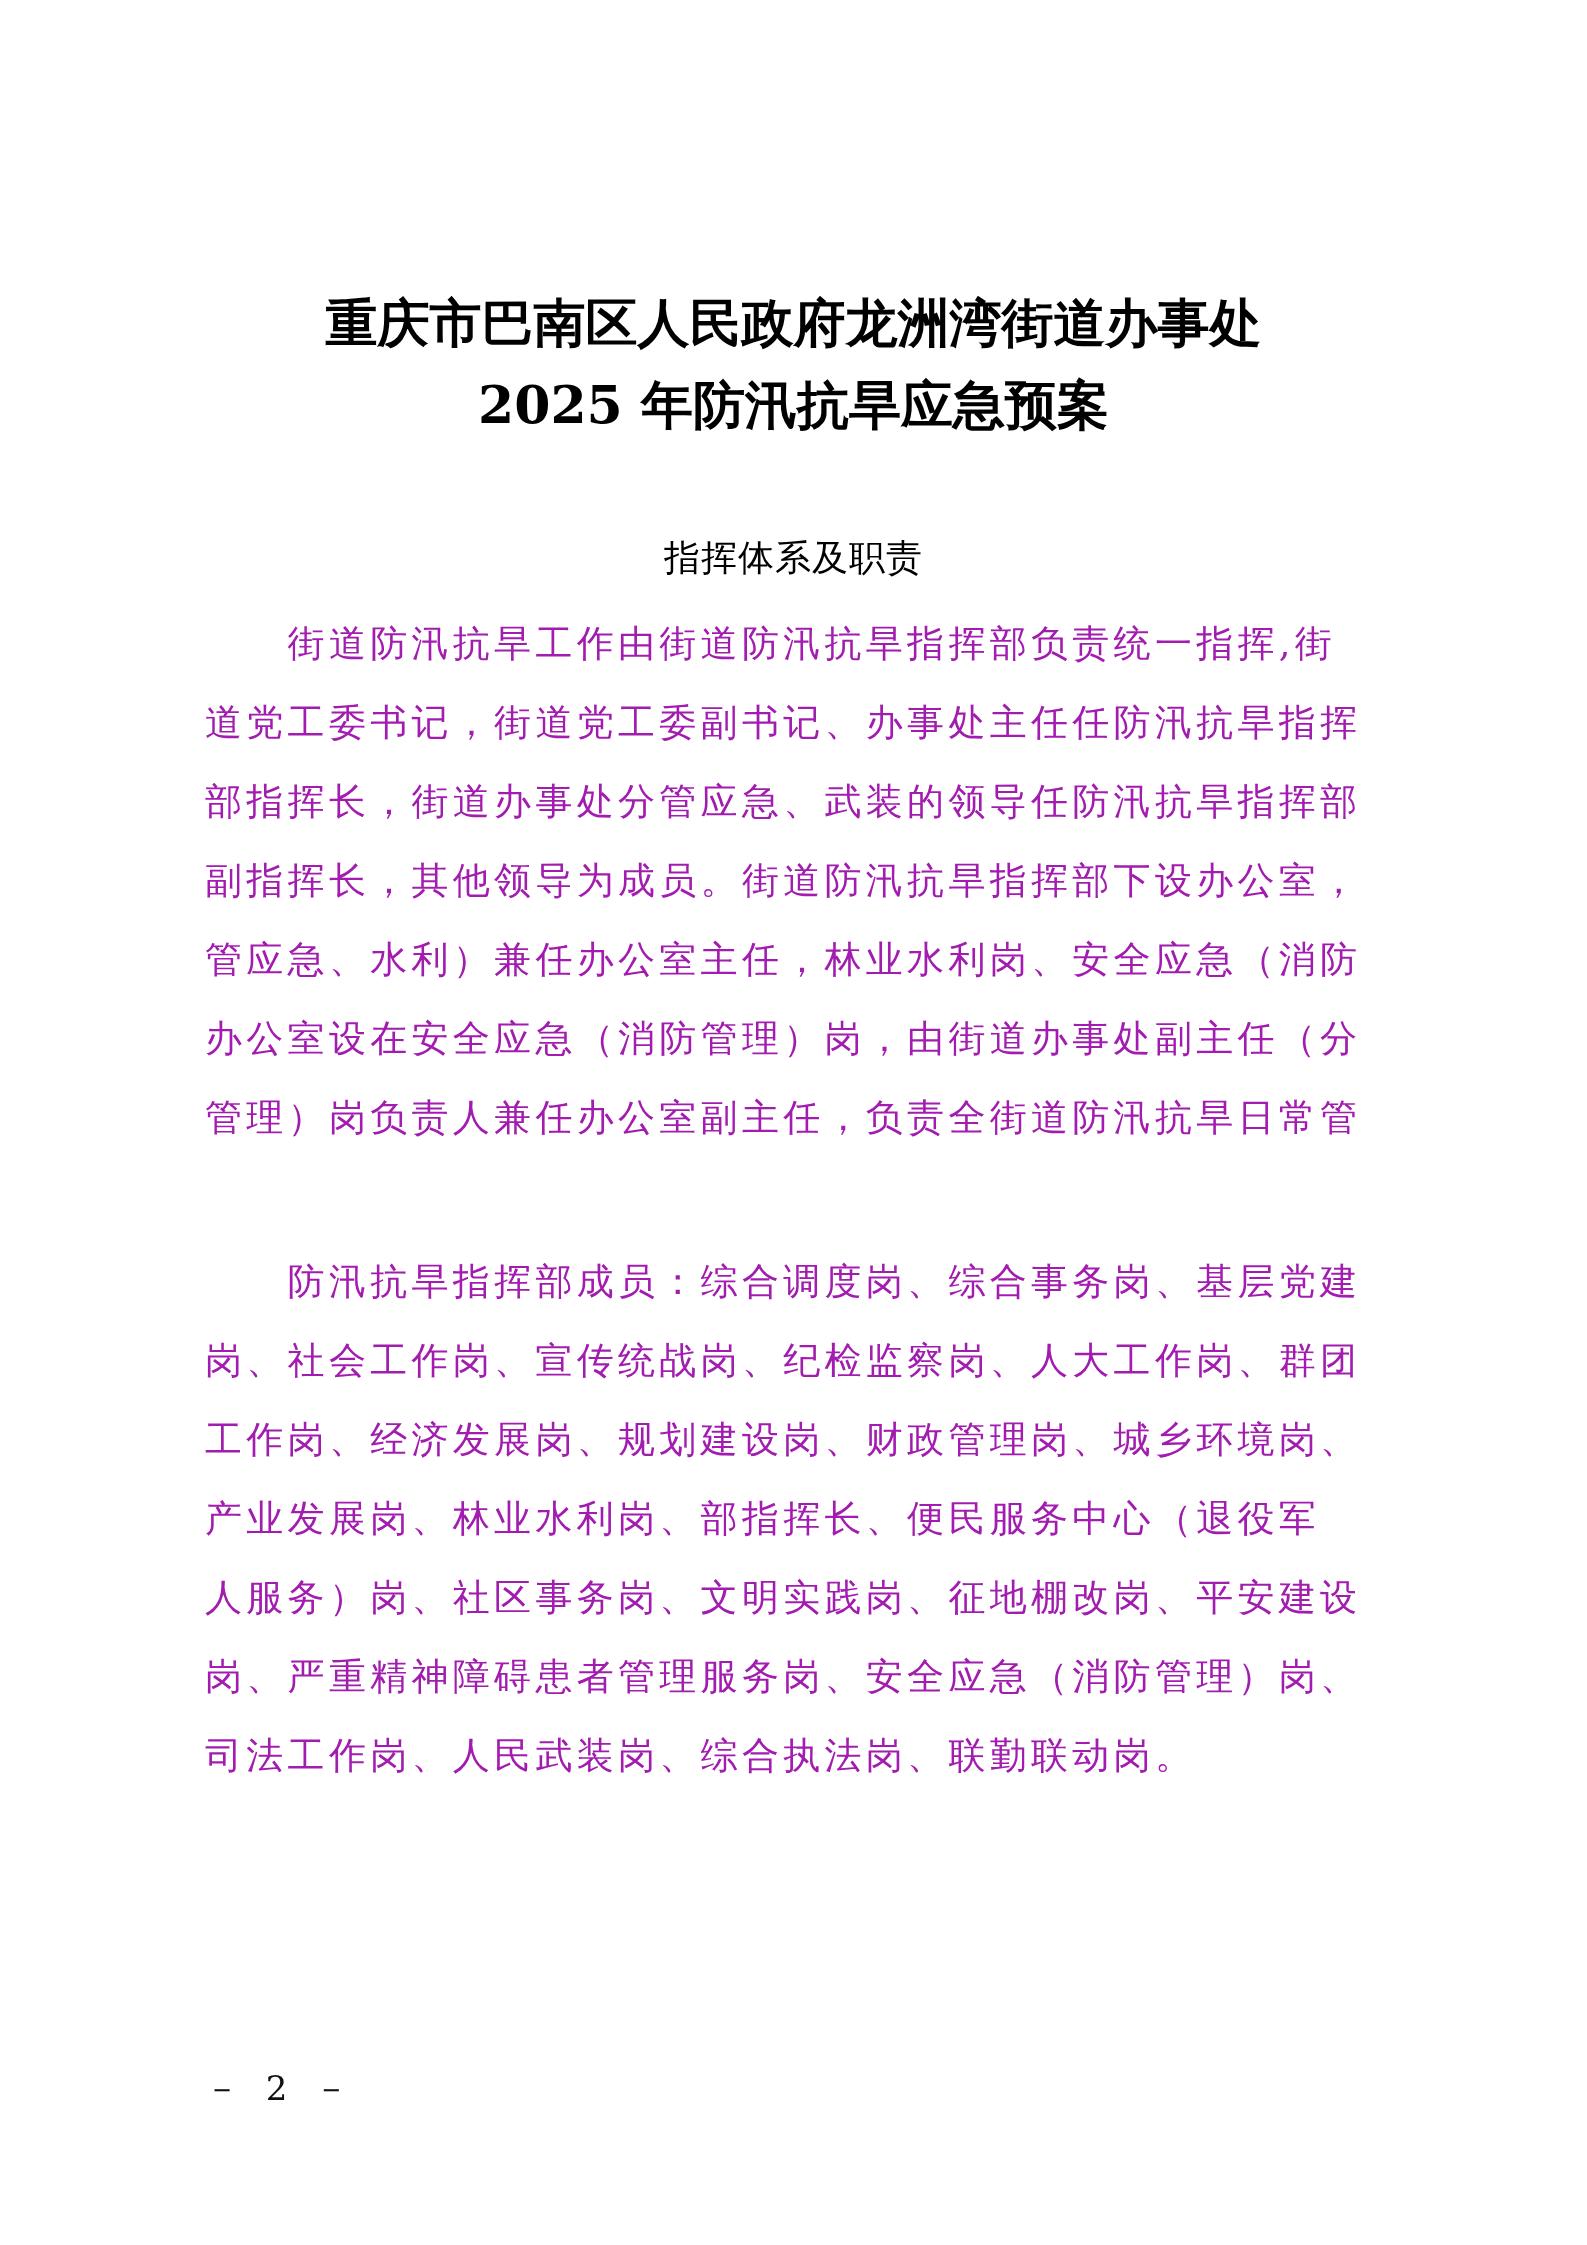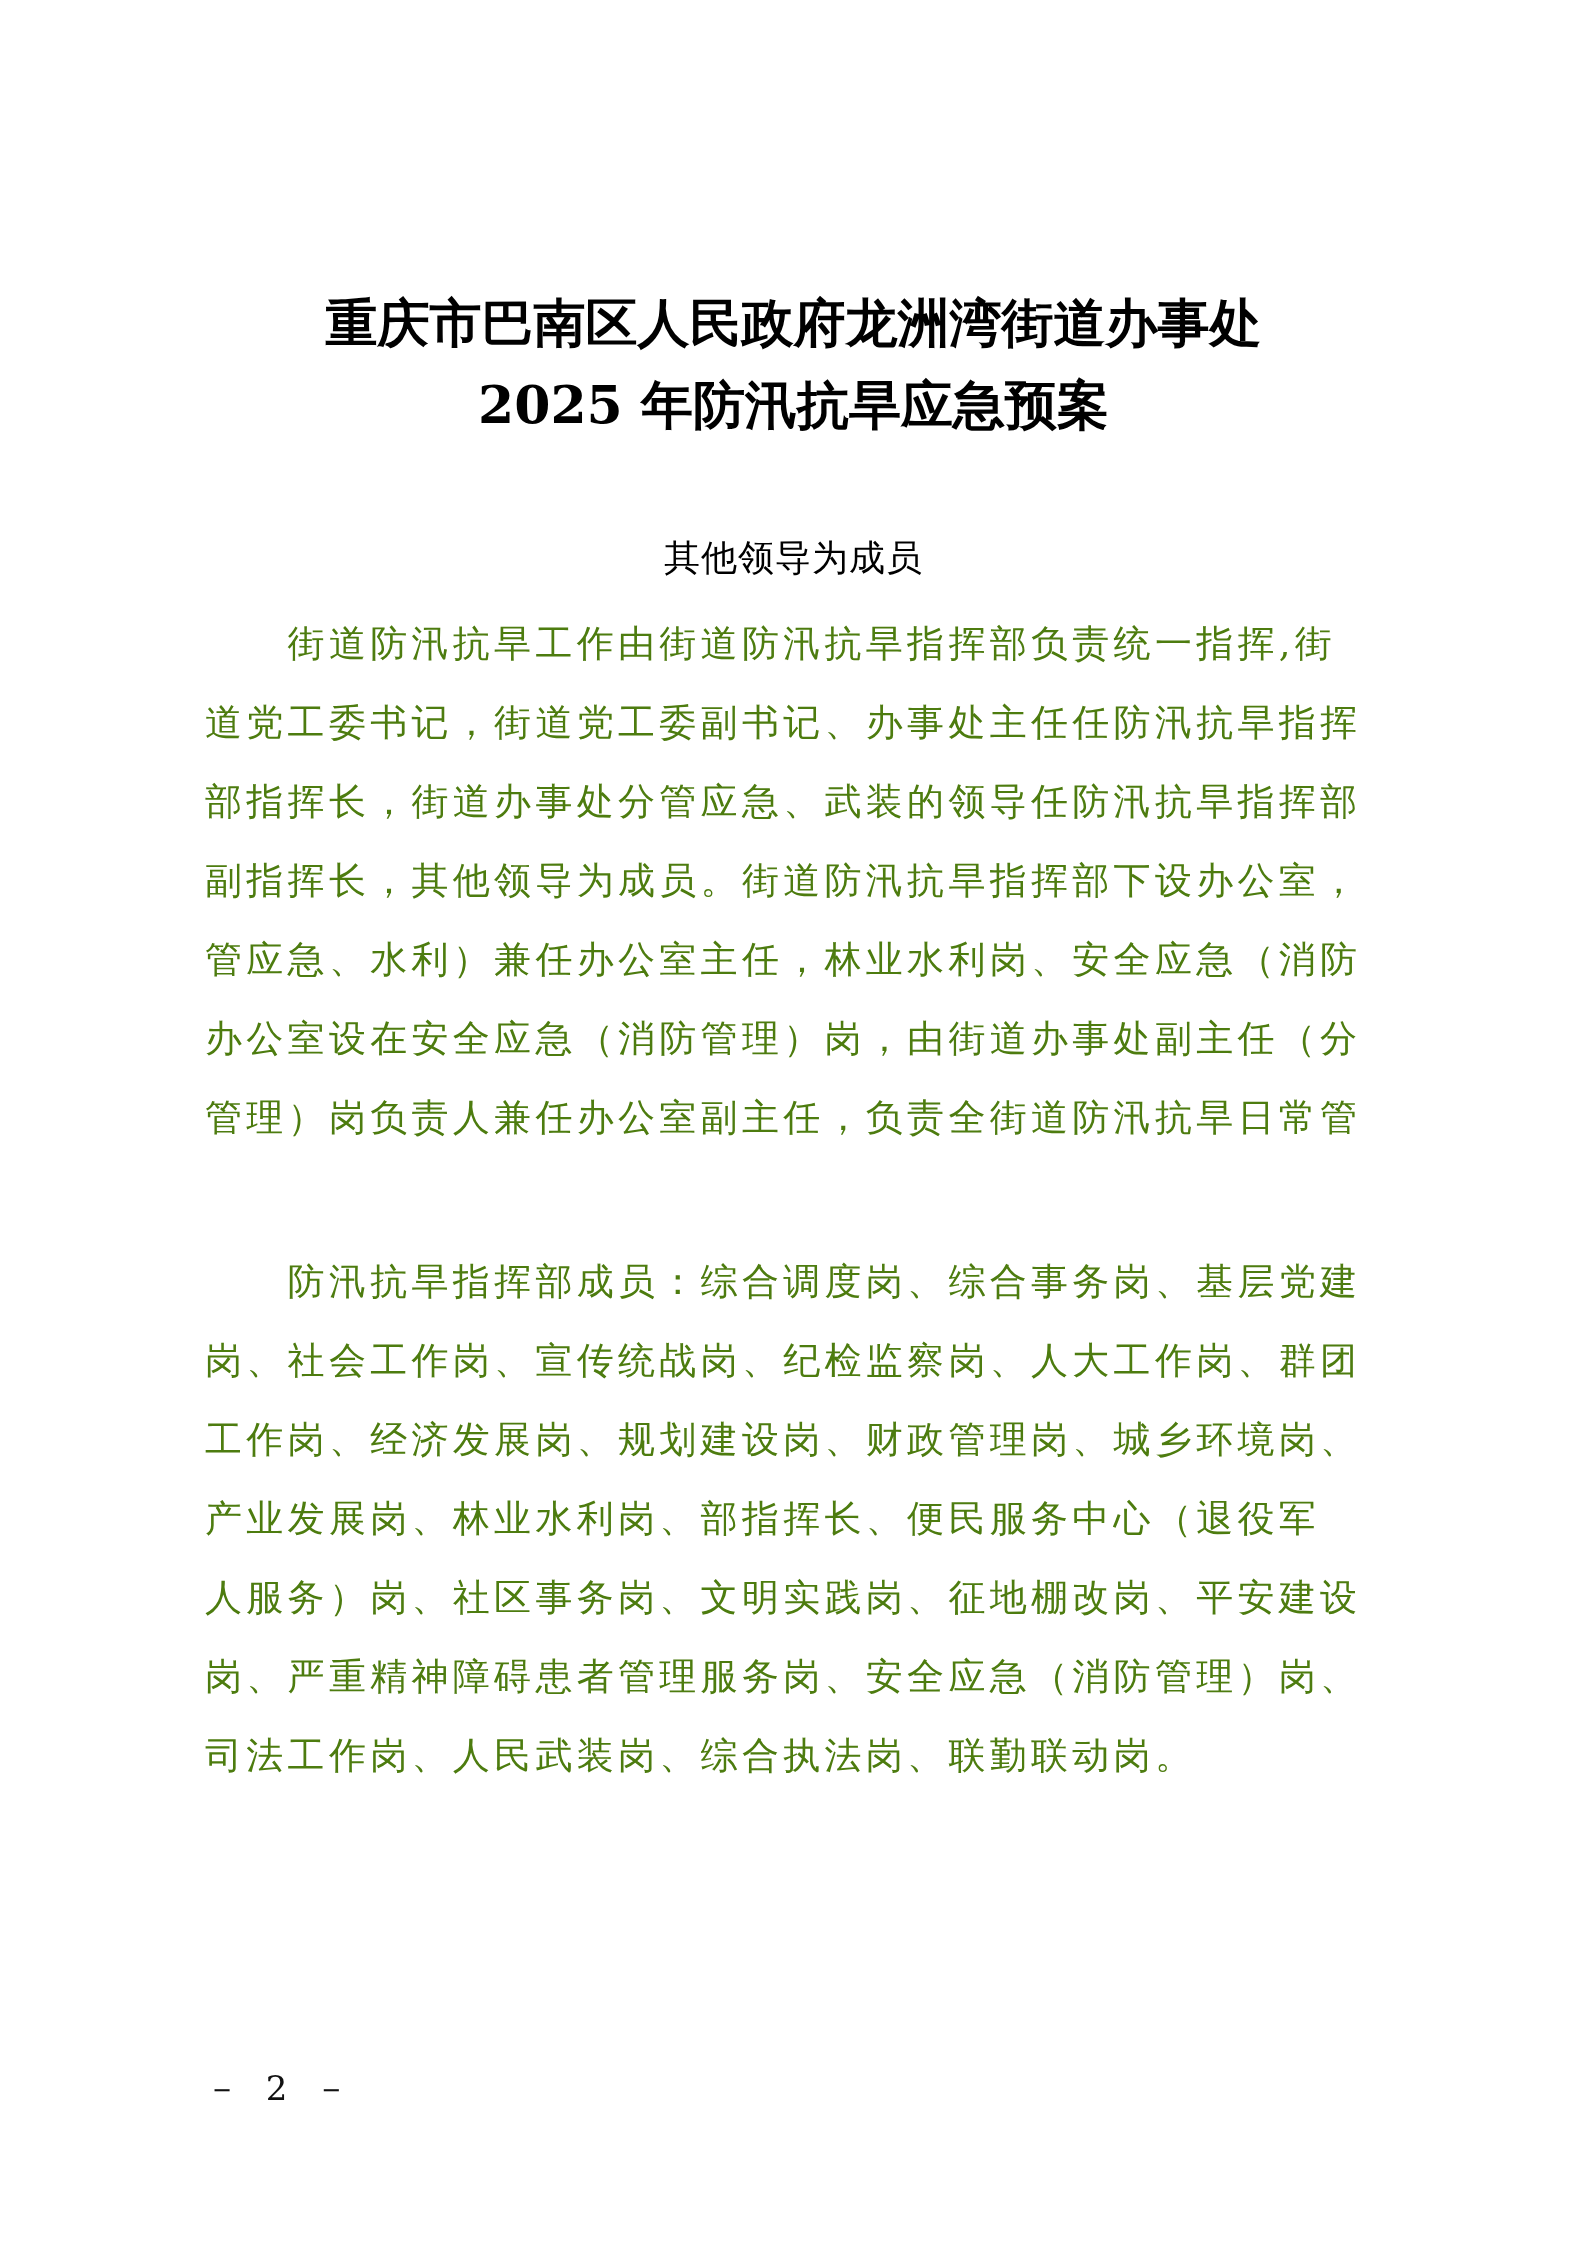--- a/index.html
+++ b/index.html
@@ -48,21 +48,21 @@
   }
   .h1 { top: 536px; }
   .h2 { top: 1882px; }
   .body-text {
     position: absolute;
     left: 205px;
     width: 1180px;
     font-family: "DejaVu Serif", "Liberation Serif", serif;
     font-size: 37px;
     line-height: 79px;
-    color: #4d7c0f;
+    color: #a21caf;
     letter-spacing: 4.3px;
   }
   .body-text .line {
     white-space: nowrap;
     height: 79px;
   }
   .p1 { top: 604px; }
   .p2 { top: 1242px; }
   .page-number {
     position: absolute;
@@ -78,21 +78,21 @@
 </head>
 <body>
 
 <div class="page">
 
   <div class="doc-title">
     <div>重庆市巴南区人民政府龙洲湾街道办事处</div>
     <div>2025 年防汛抗旱应急预案</div>
   </div>
 
-  <div class="section-heading h1">其他领导为成员</div>
+  <div class="section-heading h1">指挥体系及职责</div>
 
   <div class="body-text p1">
     <div class="line">　　街道防汛抗旱工作由街道防汛抗旱指挥部负责统一指挥,街</div>
     <div class="line">道党工委书记，街道党工委副书记、办事处主任任防汛抗旱指挥</div>
     <div class="line">部指挥长，街道办事处分管应急、武装的领导任防汛抗旱指挥部</div>
     <div class="line">副指挥长，其他领导为成员。街道防汛抗旱指挥部下设办公室，</div>
     <div class="line">管应急、水利）兼任办公室主任，林业水利岗、安全应急（消防</div>
     <div class="line">办公室设在安全应急（消防管理）岗，由街道办事处副主任（分</div>
     <div class="line">管理）岗负责人兼任办公室副主任，负责全街道防汛抗旱日常管</div>
   </div>

